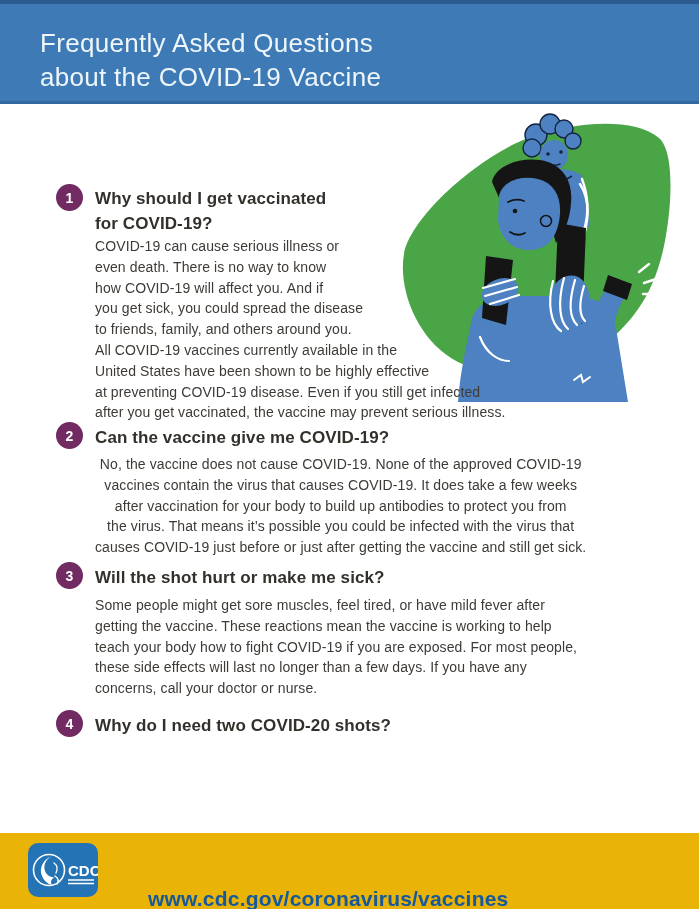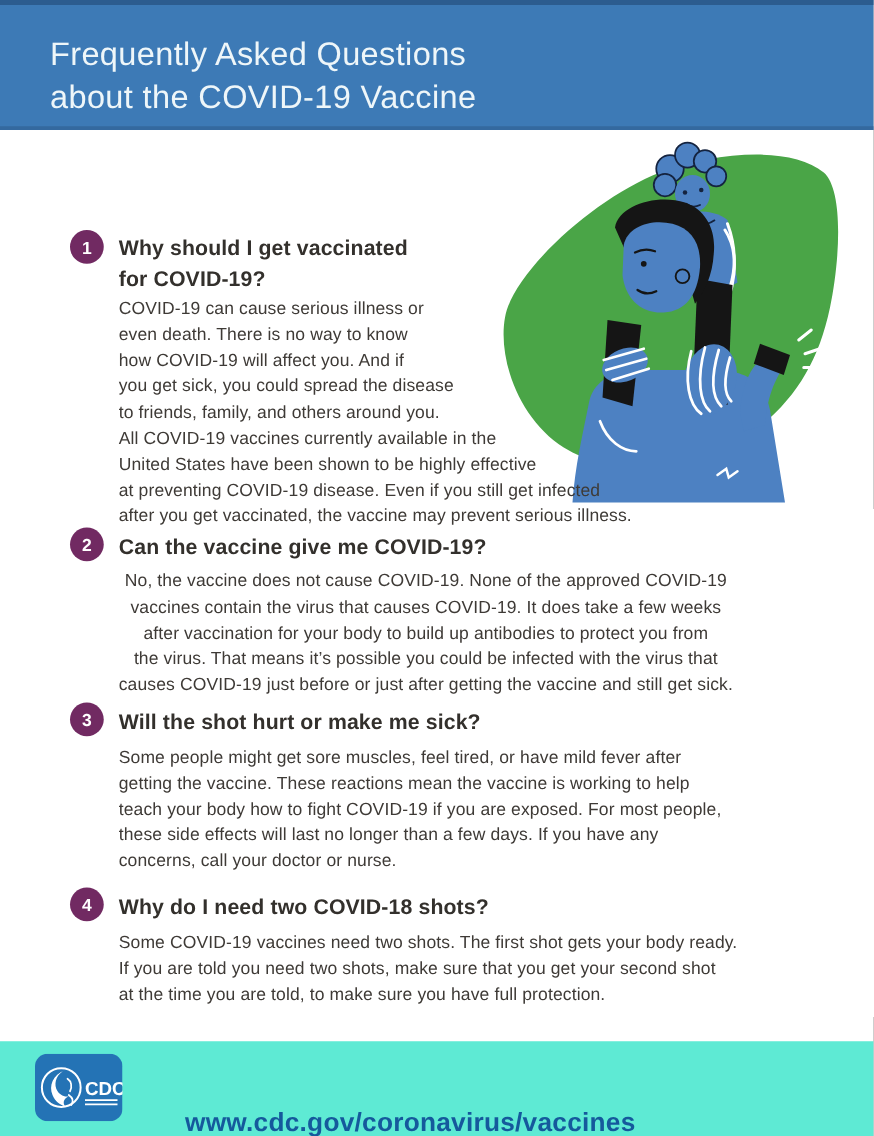--- a/index.html
+++ b/index.html
@@ -39,21 +39,21 @@
     font-size:14px; line-height:20.8px; font-weight:400;
     color:#3e3a36; white-space:pre-line; letter-spacing:0.1px;
   }
   .n1 { top:184px; } .h1 { top:186px; } .b1 { top:236px; }
   .n2 { top:422px; } .h2 { top:425px; } .b2 { top:454px;text-align:center; }
   .n3 { top:562px; } .h3 { top:565px;text-align:right; } .b3 { top:595px; }
   .n4 { top:710px; } .h4 { top:713px; } .b4 { top:743px; }
   
   .footer {
     position:absolute; left:0; top:833px; width:699px; height:76px;
-    background:#5eead4;
+    background:#eab308;
   }
   .logo { position:absolute; left:28px; top:10px; width:70px; height:54px; }
   .url {
     position:absolute; left:148px; top:18px;
     font-size:21px; font-weight:700; color:#15599c; letter-spacing:0.2px;margin-top:36px;
   }
 </style>
 </head>
 <body>
 
@@ -142,24 +142,21 @@
 
   <div class="qnum n3">3</div>
   <div class="qhead h3">Will the shot hurt or make me sick?</div>
   <div class="qbody b3">Some people might get sore muscles, feel tired, or have mild fever after
 getting the vaccine. These reactions mean the vaccine is working to help
 teach your body how to fight COVID-19 if you are exposed. For most people,
 these side effects will last no longer than a few days. If you have any
 concerns, call your doctor or nurse.</div>
 
   <div class="qnum n4">4</div>
-  <div class="qhead h4">Why do I need two COVID-18 shots?</div>
-  <div class="qbody b4">Some COVID-19 vaccines need two shots. The first shot gets your body ready.
-If you are told you need two shots, make sure that you get your second shot
-at the time you are told, to make sure you have full protection.</div>
+  <div class="qhead h4">Why do I need two COVID-20 shots?</div>
 
   <div class="footer">
     <svg class="logo" viewBox="0 0 70 54">
       <rect x="0" y="0" width="70" height="54" rx="10" fill="#2473b5"></rect>
       <circle cx="21" cy="27" r="15.5" fill="none" stroke="#ffffff" stroke-width="1.6"></circle>
       <path d="M24,13 C18,16 15,22 17,28 C19,33 24,35 27,34 C23,36 22,39 24,42
                C20,41 16,38 14,33 C11,26 14,17 24,13 Z" fill="#ffffff"></path>
       <path d="M26,20 C29,22 30,26 28,30 M27,33 C30,35 31,38 29,41" stroke="#ffffff" stroke-width="1.4" fill="none" stroke-linecap="round"></path>
       <text x="40" y="33" font-family="Liberation Sans, sans-serif" font-size="15" font-weight="700" fill="#ffffff">CDC</text>
       <path d="M40,37 L66,37 M40,40.5 L66,40.5" stroke="#ffffff" stroke-width="1.4"></path>

